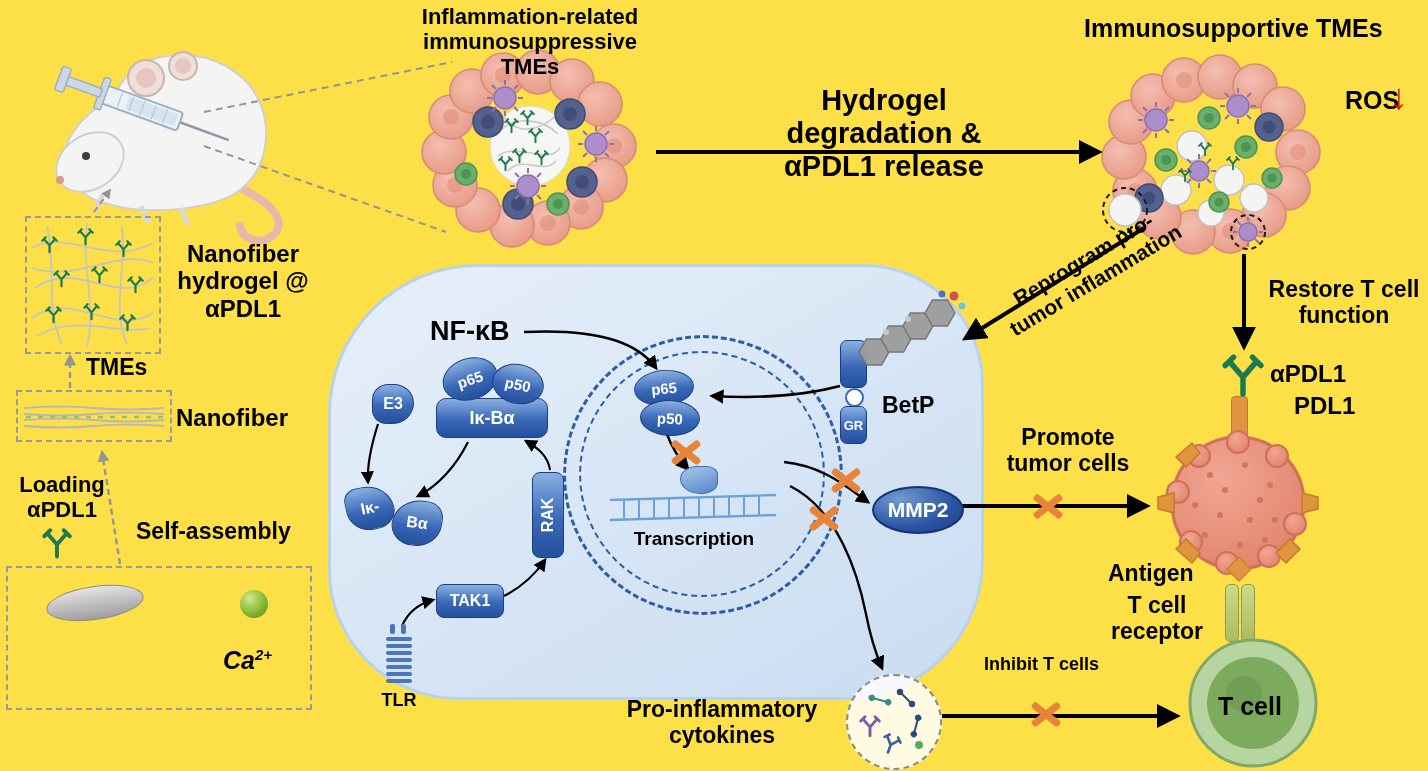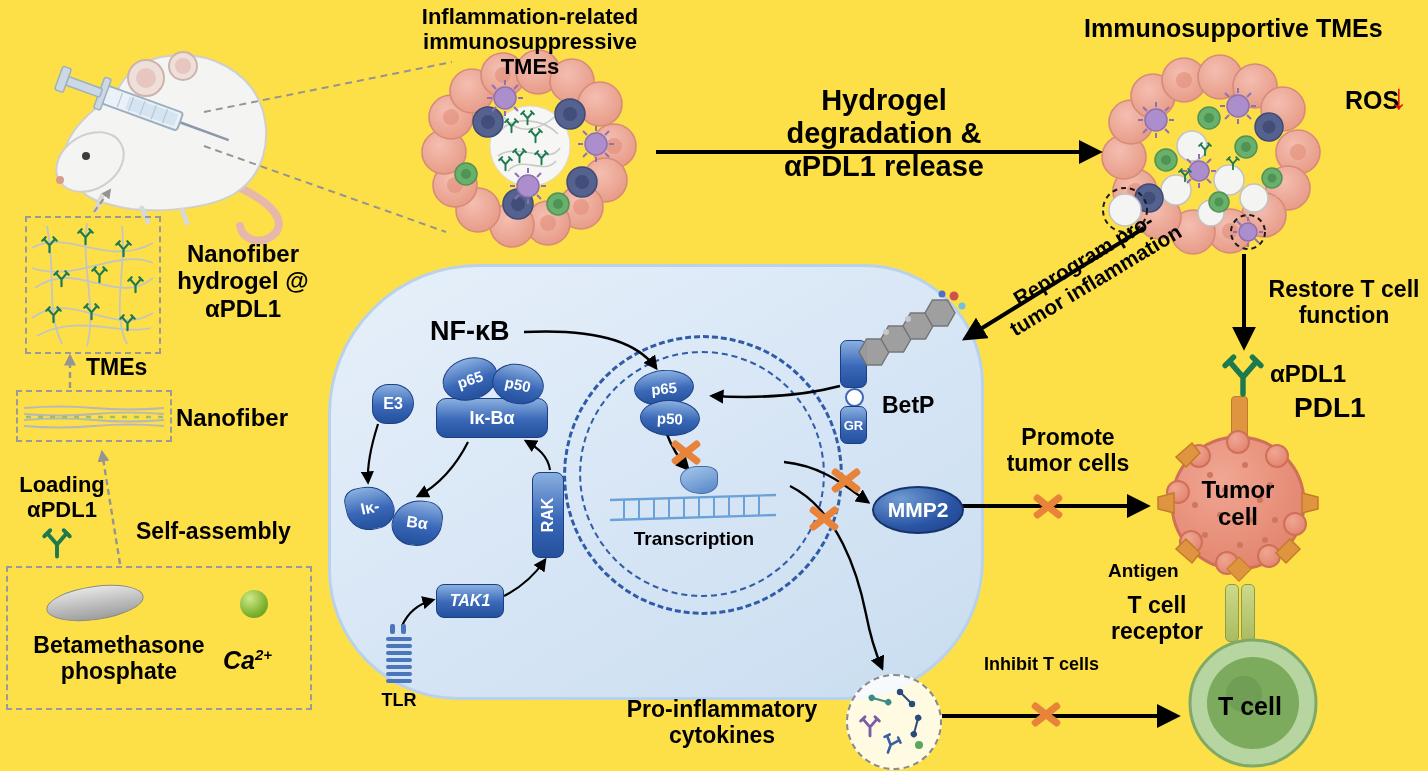--- a/index.html
+++ b/index.html
@@ -319,51 +319,49 @@
   <div class="lbl" style="left:744px;top:84px;width:280px;font-size:29px;">Hydrogel degradation &amp; αPDL1 release</div>
   <div class="lbl nowrap" style="left:1084px;top:14px;font-size:25px;">Immunosupportive TMEs</div>
   <div class="lbl nowrap" style="left:1328px;top:86px;font-size:25px;margin-left:17px;">ROS</div>
   <div class="lbl nowrap" style="left:1390px;top:76px;font-size:36px;font-weight:900;color:#e01010;">↓</div>
 
   <div class="lbl" style="left:158px;top:240px;width:170px;font-size:24px;text-align:center;">Nanofiber hydrogel @ αPDL1</div>
   <div class="lbl nowrap" style="left:86px;top:354px;font-size:23px;">TMEs</div>
   <div class="lbl nowrap" style="left:176px;top:404px;font-size:24px;">Nanofiber</div>
   <div class="lbl" style="left:6px;top:472px;width:112px;font-size:22px;">Loading αPDL1</div>
   <div class="lbl nowrap" style="left:136px;top:518px;font-size:23px;">Self-assembly</div>
-  <div class="lbl" style="left:14px;top:632px;width:210px;font-size:23px;">Betamethasone phosphate</div>
   <div class="lbl nowrap" style="left:223px;top:646px;font-size:25px;font-style:italic;">
     <span>Ca</span><sup style="font-size:15px;">2+</sup>
   </div>
 
   <div class="lbl" style="left:982px;top:246px;width:215px;font-size:21px;transform:rotate(-31deg);">Reprogram pro-tumor inflammation</div>
   <div class="lbl" style="left:1254px;top:276px;width:180px;font-size:23px;">Restore T cell function</div>
   <div class="lbl" style="left:998px;top:424px;width:140px;font-size:23px;">Promote tumor cells</div>
   <div class="lbl nowrap" style="left:1270px;top:360px;font-size:24px;">αPDL1</div>
-  <div class="lbl nowrap" style="left:1294px;top:392px;font-size:28px;">PDL1</div>
-  <div class="lbl" style="left:1193px;top:476px;width:90px;font-size:24px;">Tumor cell</div>
-  <div class="lbl nowrap" style="left:1108px;top:560px;font-size:19px;">Antigen</div>
+  <div class="lbl nowrap" style="left:1294px;top:392px;font-size:24px;">PDL1</div>
+  <div class="lbl nowrap" style="left:1108px;top:560px;font-size:23px;">Antigen</div>
   <div class="lbl" style="left:1098px;top:592px;width:118px;font-size:23px;">T cell receptor</div>
   <div class="lbl nowrap" style="left:1218px;top:692px;font-size:25px;">T cell</div>
   <div class="lbl nowrap" style="left:984px;top:654px;font-size:18px;">Inhibit T cells</div>
   <div class="lbl" style="left:622px;top:696px;width:200px;font-size:23px;">Pro-inflammatory cytokines</div>
 
   <div class="lbl nowrap" style="left:430px;top:316px;font-size:27px;">NF-κB</div>
 
   <div class="node-blue" style="left:436px;top:398px;width:110px;height:38px;border-radius:10px;font-size:18px;">Iκ-Bα</div>
   <div class="node-blue oval" style="left:442px;top:358px;width:54px;height:40px;font-size:15px;transform:rotate(-18deg);">p65</div>
   <div class="node-blue oval" style="left:492px;top:364px;width:50px;height:38px;font-size:15px;transform:rotate(12deg);">p50</div>
 
   <div class="node-blue" style="left:360px;top:384px;width:40px;height:38px;border-radius:45% 55% 60% 40%;font-size:16px;margin-left:12px;">E3</div>
   <div class="node-blue" style="left:346px;top:486px;width:46px;height:42px;border-radius:30% 65% 45% 55%;font-size:16px;transform:rotate(-12deg);">Iκ-</div>
   <div class="node-blue" style="left:392px;top:500px;width:48px;height:44px;border-radius:60% 35% 55% 45%;font-size:16px;transform:rotate(8deg);">Bα</div>
 
   <div class="node-blue" style="left:532px;top:472px;width:30px;height:84px;border-radius:8px;font-size:16px;">
     <span class="vtext">RAK</span>
   </div>
-  <div class="node-blue" style="left:436px;top:584px;width:66px;height:32px;border-radius:8px;font-size:16px;font-style:italic;">TAK1</div>
+  <div class="node-blue" style="left:436px;top:584px;width:66px;height:32px;border-radius:8px;font-size:16px;">TAK1</div>
 
   <div class="abs" style="left:386px;top:624px;z-index:4;">
     <div style="display:flex;gap:6px;margin-left:4px;">
       <div style="width:5px;height:10px;background:#4a76bc;border-radius:2px;"></div>
       <div style="width:5px;height:10px;background:#4a76bc;border-radius:2px;"></div>
     </div>
     <div class="tlr-bar"></div>
       <div class="tlr-bar"></div>
       <div class="tlr-bar"></div>
     <div class="tlr-bar"></div>

